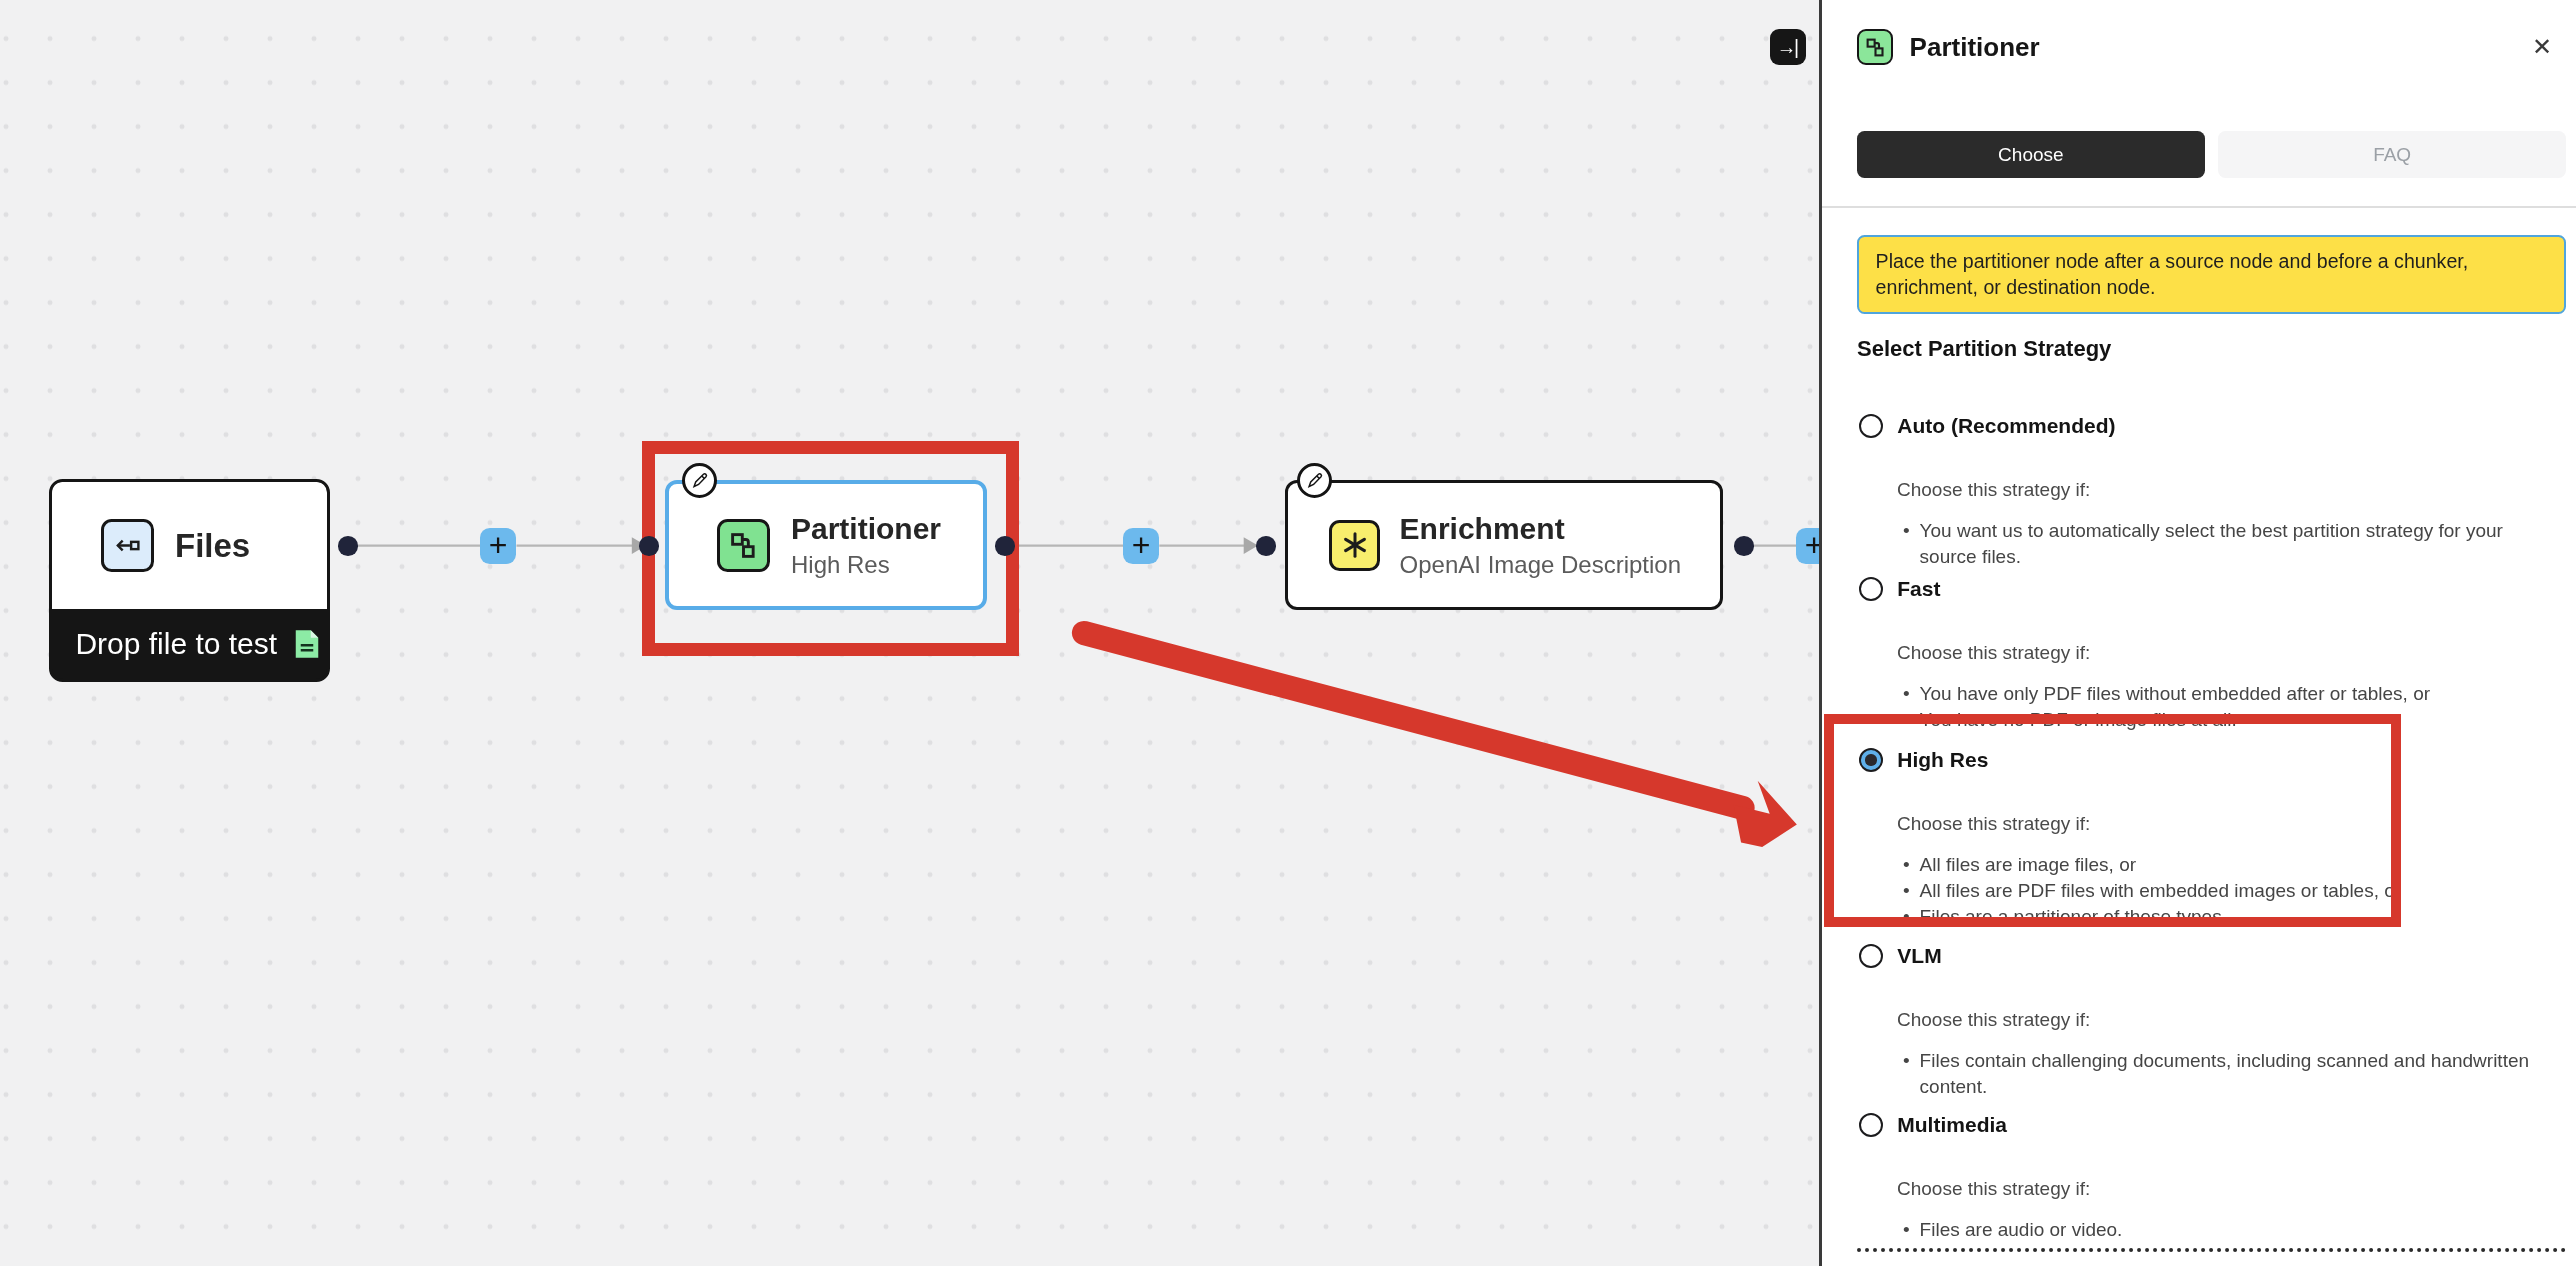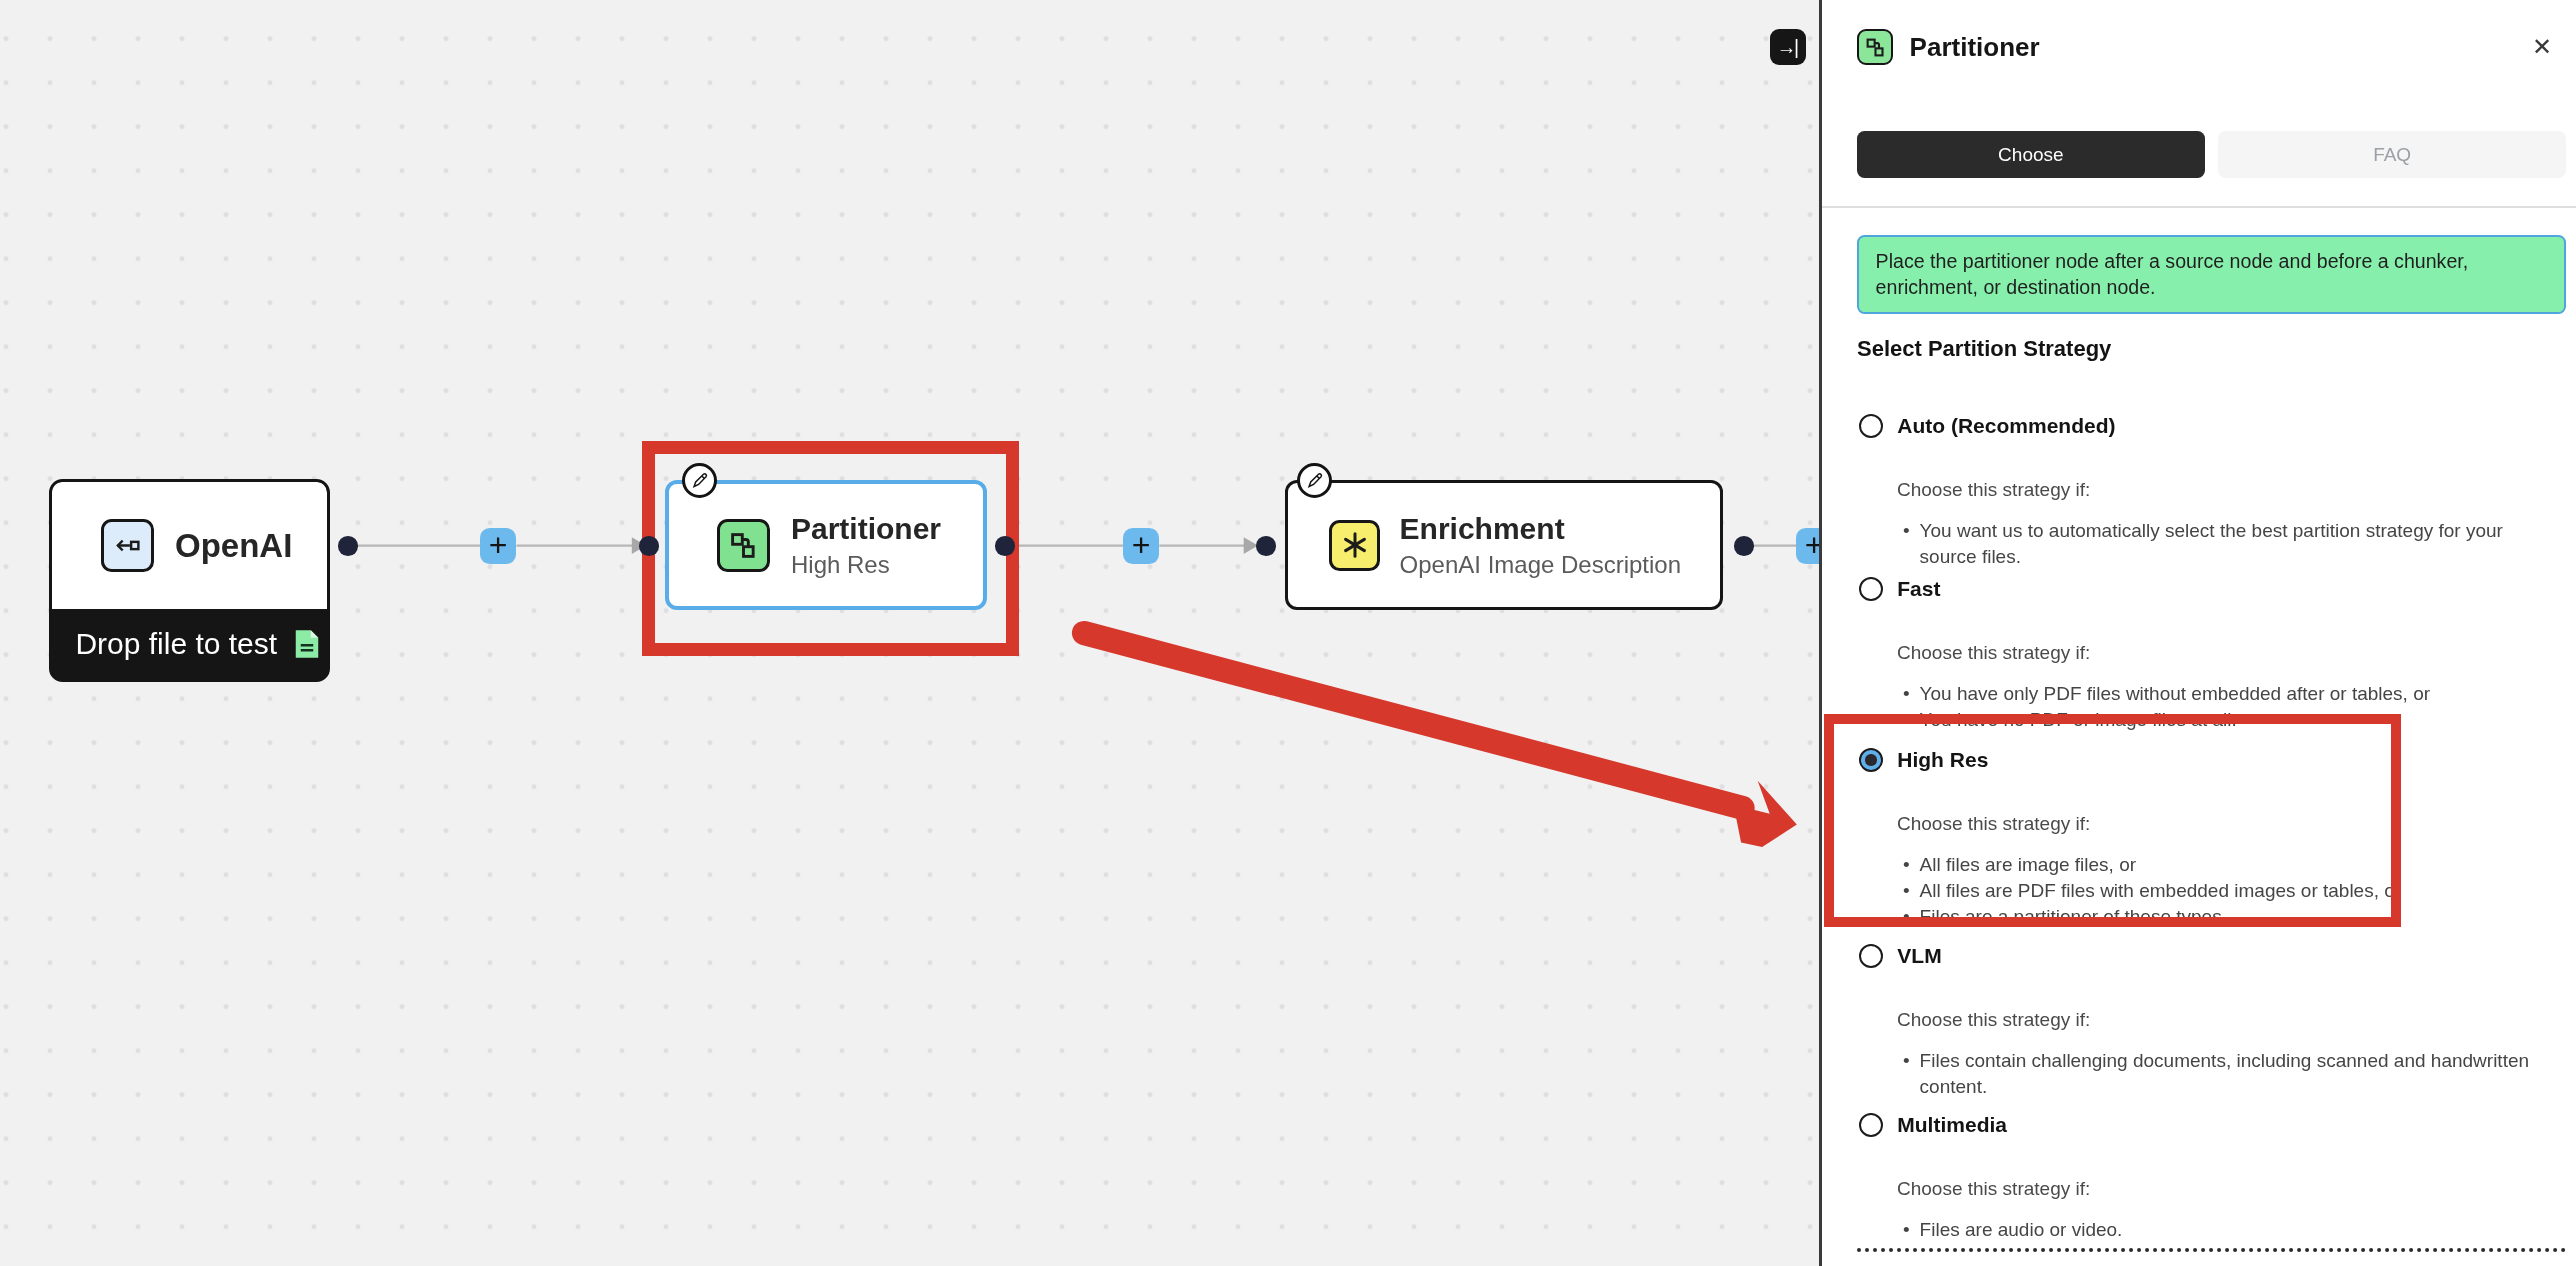--- a/index.html
+++ b/index.html
@@ -75,21 +75,21 @@
     display:flex; gap:13.6px; }
   .tab { flex:1; border-radius:7.5px; display:flex; align-items:center;
     justify-content:center; font-size:19px; }
   .tab.active { background:#2b2b2b; color:#fff; }
   .tab.inactive { background:#f5f5f6; color:#9ba0a6; }
 
   .tabs-divider { position:absolute; left:0; top:206px; width:100%; height:1.5px;
     background:#dedede; }
 
   .info-box { position:absolute; left:35px; top:235px; width:709px; min-height:78px;
-    background:#86efac; border:2.3px solid #50a5dd; border-radius:7.5px;
+    background:#fde047; border:2.3px solid #50a5dd; border-radius:7.5px;
     padding:11.3px 16.6px; font-size:19.6px; line-height:26px; color:#1f1f1f; }
 
   .strategy-heading { position:absolute; left:35px; top:336px;
     font-size:22px; font-weight:700; color:#131313; }
 
   .option { position:absolute; left:37px; right:30px; }
   .opt-head { display:flex; align-items:center; gap:14.3px; margin-bottom:12px; height:30px; }
   .radio { width:24px; height:24px; border:2.3px solid #1c1c1e; border-radius:50%;
     background:#fff; flex:none; display:flex; align-items:center; justify-content:center; }
   .radio.checked { background:#5fb0ea; }
@@ -131,21 +131,21 @@
 
     <div class="node" id="node-source">
       <div class="source-body">
         <div class="icon-tile">
           <svg width="29" height="29" viewBox="0 0 24 24" fill="none" stroke="#1c1c1c" stroke-width="2">
             <path d="M4 12 H14"></path>
               <path d="M8 8 L4 12 L8 16"></path>
             <rect x="15" y="9" width="6" height="6"></rect>
           </svg>
         </div>
-        <span class="source-title">OpenAI</span>
+        <span class="source-title">Files</span>
       </div>
       <div class="source-footer">
         <span>Drop file to test</span>
         <svg width="26" height="30" viewBox="0 0 20 24">
           <path d="M1 1 h12 l6 6 v16 h-18 z" fill="#8ceba5"></path>
           <path d="M13 1 l6 6 h-6 z" fill="#d9f7e3"></path>
           <line x1="5" y1="13" x2="15" y2="13" stroke="#14331f" stroke-width="2"></line>
           <line x1="5" y1="17" x2="15" y2="17" stroke="#14331f" stroke-width="2"></line>
         </svg>
       </div>

